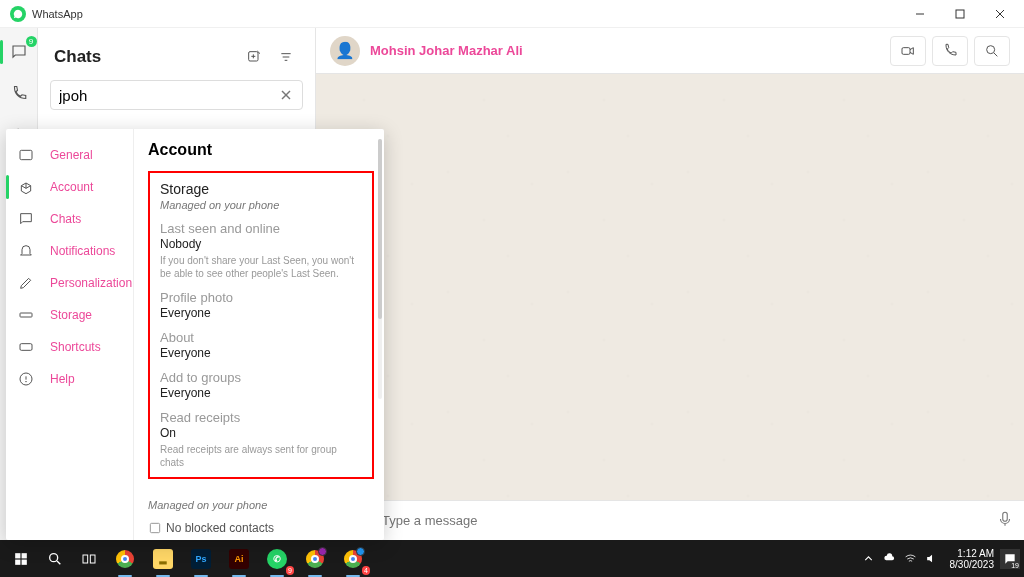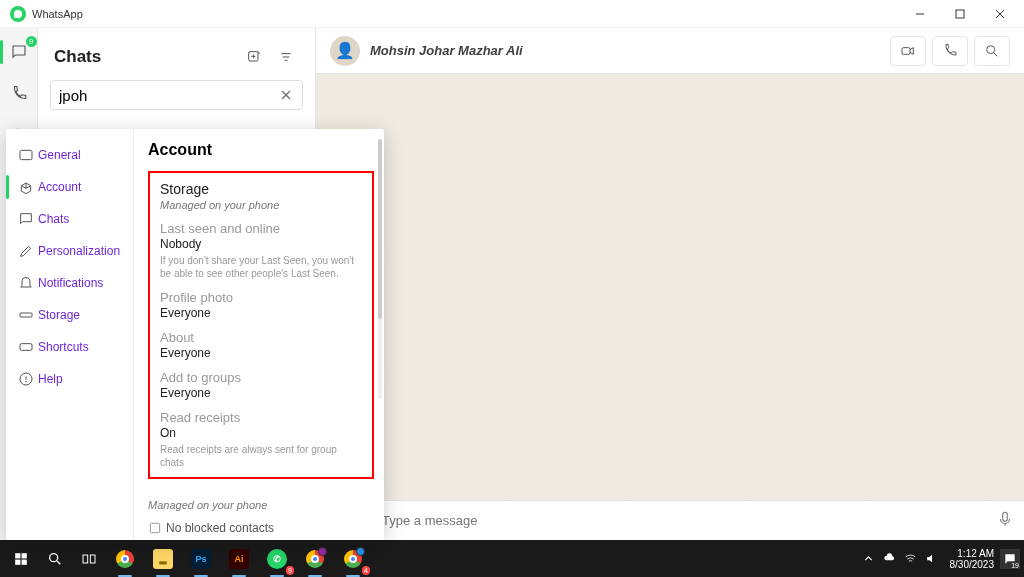--- a/index.html
+++ b/index.html
@@ -43,36 +43,36 @@
   content: ""; position: absolute; inset: 0; opacity: 0.35;
   background:
     radial-gradient(circle at 10% 20%, rgba(0,0,0,.04) 1px, transparent 2px),
     radial-gradient(circle at 40% 60%, rgba(0,0,0,.04) 1px, transparent 2px),
     radial-gradient(circle at 80% 30%, rgba(0,0,0,.04) 1px, transparent 2px),
     radial-gradient(circle at 60% 90%, rgba(0,0,0,.04) 1px, transparent 2px);
   background-size: 120px 120px;
 }
 .chat-header { height: 46px; background: #fff; border-bottom: 1px solid #e5e5e5; display: flex; align-items: center; padding: 0 14px; position: relative; z-index: 1; }
 .chat-header .avatar { width: 30px; height: 30px; border-radius: 50%; background: #e0d6c8; margin-right: 10px; overflow: hidden; display: flex; align-items: center; justify-content: center; color: #8b7355; font-size: 16px; }
-.chat-header .name { font-size: 13px; font-weight: 600; color: #404040; flex: 1; font-style: italic; }
+.chat-header .name { font-size: 13px; font-weight: 600; color: #ec4899; flex: 1; }
 .chat-header .actbtn { width: 36px; height: 30px; border: 1px solid #e5e5e5; border-radius: 4px; display: flex; align-items: center; justify-content: center; margin-left: 6px; }
 .chat-header .actbtn svg { width: 16px; height: 16px; stroke: #555; fill: none; stroke-width: 1.5; }
 .chat-body { flex: 1; position: relative; z-index: 1; }
 .chat-input { height: 40px; background: #fff; display: flex; align-items: center; padding: 0 10px; gap: 10px; position: relative; z-index: 1; border-top: 1px solid #e5e5e5; }
 .chat-input svg { width: 18px; height: 18px; stroke: #777; fill: none; stroke-width: 1.5; }
 .chat-input input { flex: 1; border: none; outline: none; font-size: 13px; background: transparent; }
 
 
 .settings-popup {
   position: absolute; left: 6px; top: 129px; width: 378px; height: 411px;
   background: #fff; box-shadow: 0 4px 20px rgba(0,0,0,.2); z-index: 50;
   display: flex; border-radius: 2px; overflow: hidden;
 }
 .settings-nav { width: 128px; border-right: 1px solid #eee; padding-top: 10px; }
-.settings-nav .item { display: flex; align-items: center; gap: 4px; padding: 8px 12px; font-size: 12px; color: #6d28d9; position: relative; }
+.settings-nav .item { display: flex; align-items: center; gap: 16px; padding: 8px 12px; font-size: 12px; color: #ec4899; position: relative; }
 .settings-nav .item svg { width: 16px; height: 16px; stroke: #555; fill: none; stroke-width: 1.5; flex-shrink: 0; }
 .settings-nav .item.active::before { content: ""; position: absolute; left: 0; top: 4px; bottom: 4px; width: 3px; background: #25d366; border-radius: 2px; }
 .settings-nav .spacer { height: 140px; }
 
 .settings-content { flex: 1; padding: 12px 0 0 14px; overflow: hidden; position: relative; }
 .settings-content::-webkit-scrollbar { width: 6px; }
 .settings-content h2 { font-size: 16px; font-weight: 700; margin-bottom: 12px; }
 .privacy-box { border: 2px solid #ff0000; padding: 8px 10px; margin-right: 10px; }
 .subtle { font-style: italic; color: #777; font-size: 11px; margin-top: 2px; }
 .sec-title { font-size: 14px; color: #222; font-weight: 400; margin-bottom: 1px; }
@@ -253,29 +253,29 @@
         <span>Account</span>
       </div>
     <div class="item">
         <svg viewBox="0 0 24 24">
           <path d="M4 4h16v12H7l-3 3V4z"></path>
         </svg>
         <span>Chats</span>
       </div>
     <div class="item">
         <svg viewBox="0 0 24 24">
+          <path d="M6 16V10a6 6 0 0 1 12 0v6l2 2H4l2-2z"></path>
+        </svg>
+        <span>Notifications</span>
+      </div>
+    <div class="item">
+        <svg viewBox="0 0 24 24">
           <path d="M4 20l4-1 11-11-3-3L5 16l-1 4z"></path>
         </svg>
         <span>Personalization</span>
-      </div>
-    <div class="item">
-        <svg viewBox="0 0 24 24">
-          <path d="M6 16V10a6 6 0 0 1 12 0v6l2 2H4l2-2z"></path>
-        </svg>
-        <span>Notifications</span>
       </div>
     <div class="item">
         <svg viewBox="0 0 24 24">
           <rect x="3" y="9" width="18" height="6" rx="1"></rect>
         </svg>
         <span>Storage</span>
       </div>
     <div class="item">
         <svg viewBox="0 0 24 24">
           <rect x="3" y="7" width="18" height="10" rx="2"></rect>

